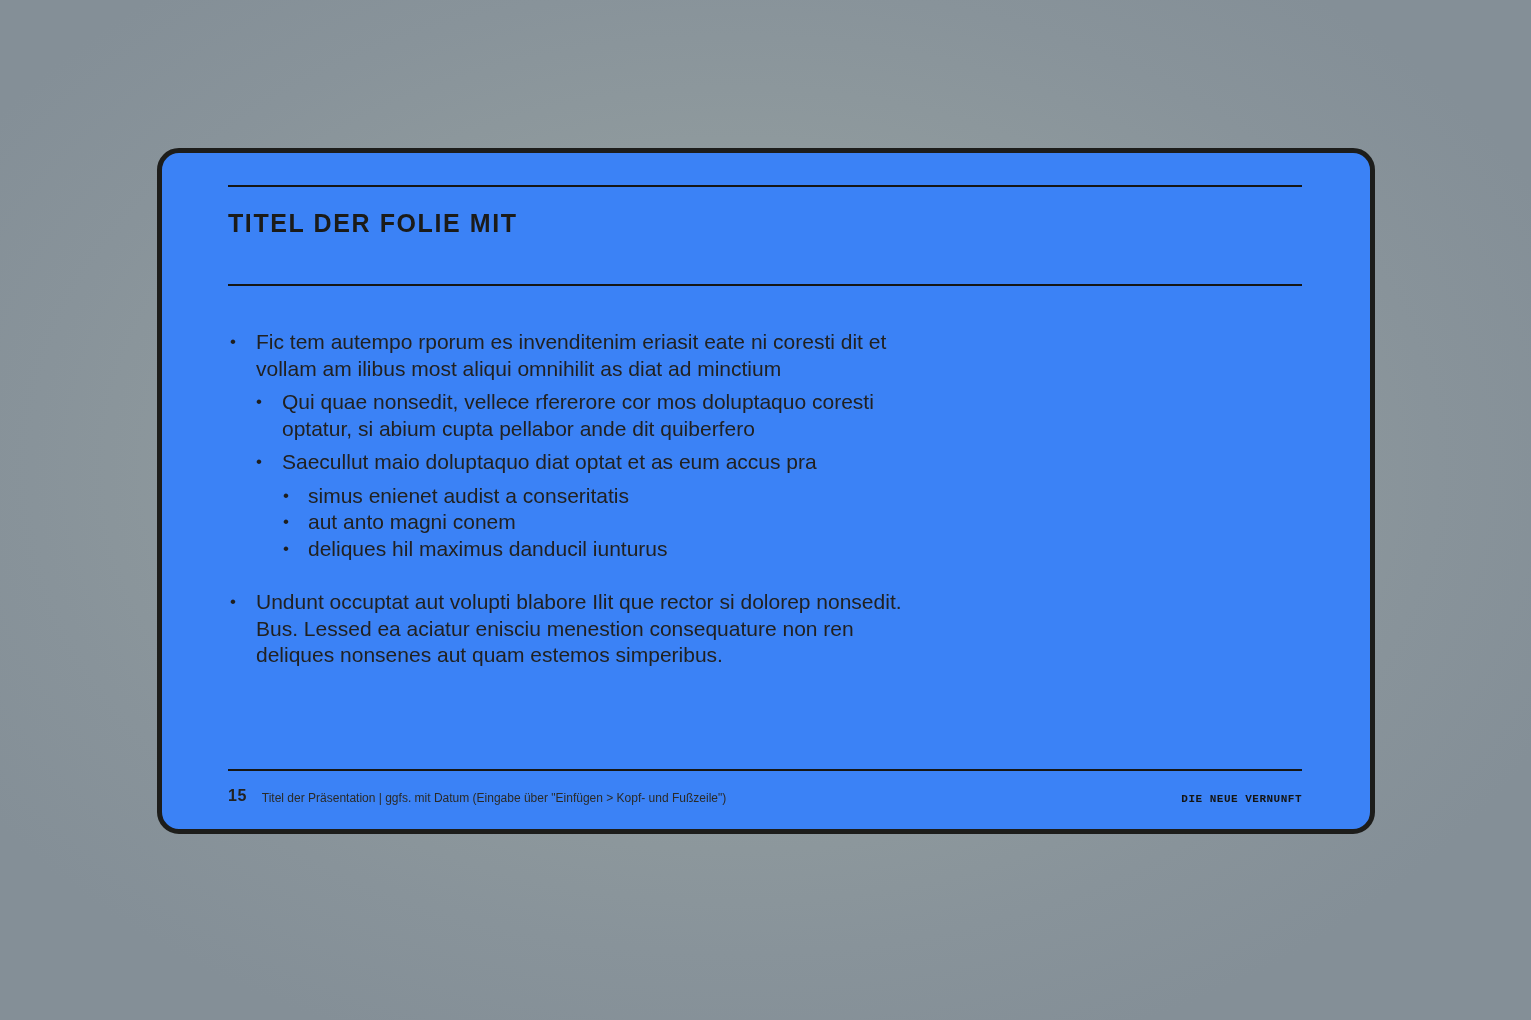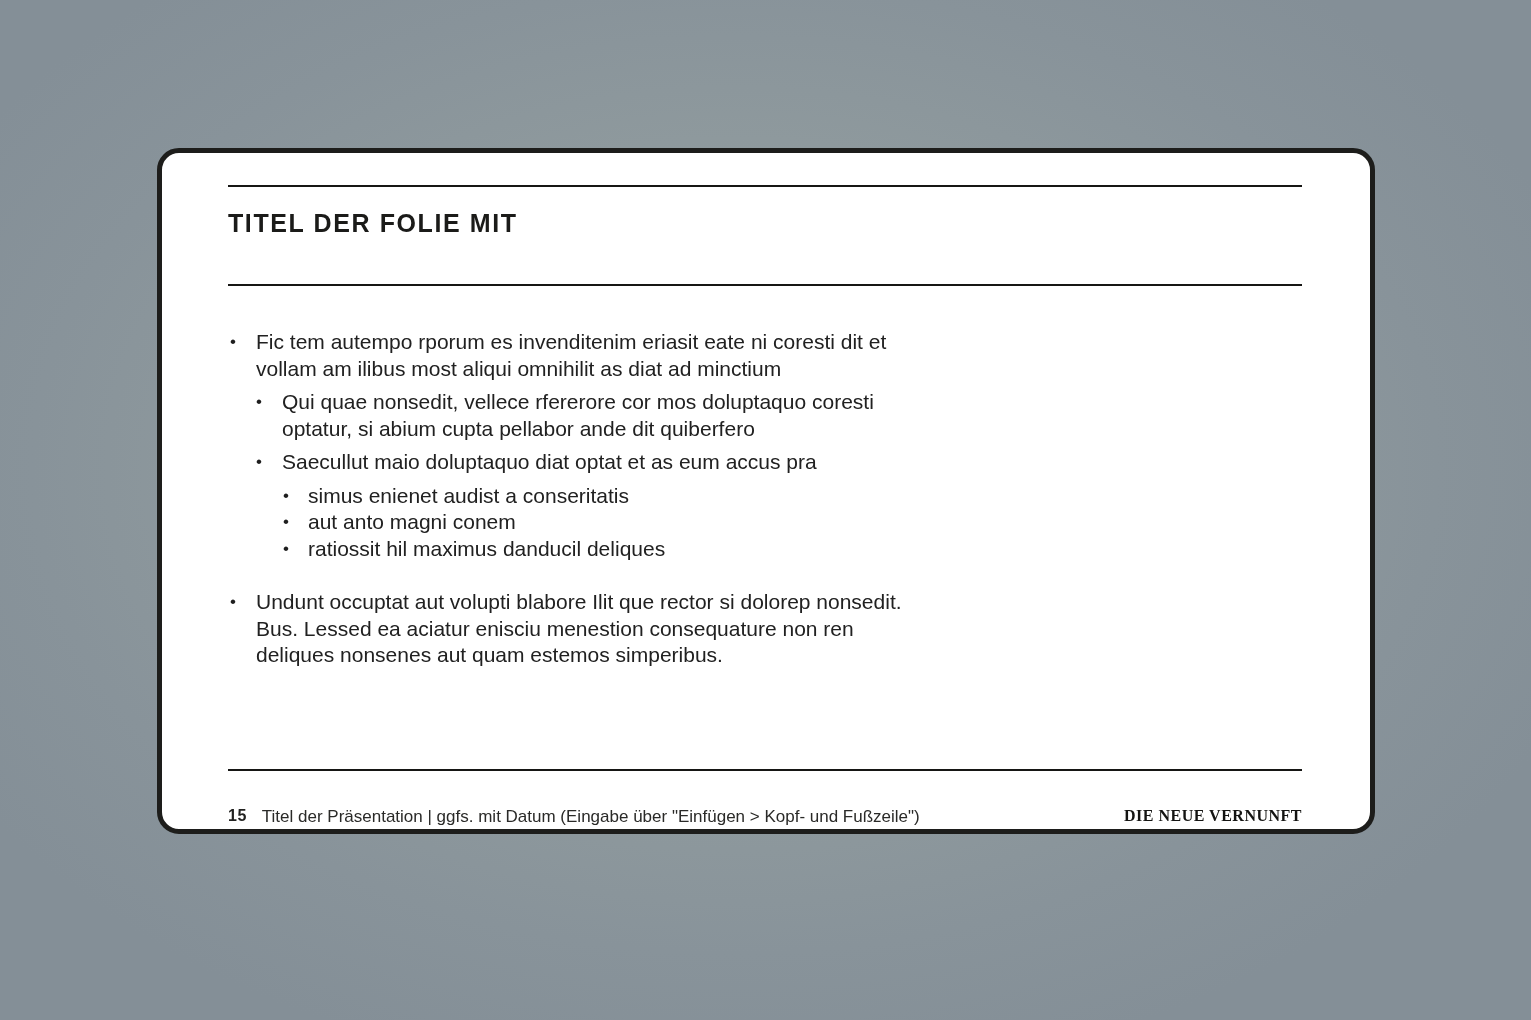--- a/index.html
+++ b/index.html
@@ -11,21 +11,21 @@
   body {
     background-color: #8b969b;
     background-image: radial-gradient(ellipse 900px 620px at 48% 46%,
       #99a4a5 0%, #909b9e 45%, #88939a 78%, #848f97 100%);
     position: relative;
   }
   .slide-card {
     position: absolute;
     left: 157px; top: 148px;
     width: 1218px; height: 686px;
-    background: #ffffff;
+    background: #3b82f6;
     border: 5px solid #1d1d1b;
     border-radius: 22px;
   }
   .rule {
     position: absolute;
     left: 66px;
     width: 1074px;
     height: 2px;
     background: #161614;
   }
@@ -71,38 +71,37 @@
   .l3 .marker { width: 25px; }
   .item .item-text {
     white-space: pre-line;
     flex: 1 1 auto;
   }
   .footer {
     position: absolute;
     left: 66px; top: 634px;
     width: 1074px;
     display: flex;
-    align-items: flex-start;
+    align-items: flex-end;
     color: #222220;
-    margin-top: 20px;
   }
   .footer .page-num {
     font-size: 16px;
     font-weight: 700;
     letter-spacing: 0.5px;
   }
   .footer .footer-info {
-    font-size: 17px;
+    font-size: 12px;
     margin-left: 15px;
     color: #2a2a28;
   }
   .footer .brand {
     margin-left: auto;
-    font-family: Liberation Serif, serif;
-    font-size: 16px;
+    font-family: Liberation Mono, monospace;
+    font-size: 11px;
     font-weight: 700;
     letter-spacing: 0.5px;
     color: #141412;
     white-space: nowrap;
   }
 </style>
 </head>
 <body>
 
 <div class="slide-card">
@@ -139,21 +138,21 @@
       <span class="item-text">simus enienet audist a conseritatis</span>
     </div>
 
     <div class="item l3 tight">
       <span class="marker">•</span>
       <span class="item-text">aut anto magni conem</span>
     </div>
 
     <div class="item l3 tight">
       <span class="marker">•</span>
-      <span class="item-text">ratiossit hil maximus danducil deliques</span>
+      <span class="item-text">deliques hil maximus danducil iunturus</span>
     </div>
 
     <div class="item l1 para-gap">
       <span class="marker">•</span>
       <span class="item-text">Undunt occuptat aut volupti blabore Ilit que rector si dolorep nonsedit.
 Bus. Lessed ea aciatur enisciu menestion consequature non ren
 deliques nonsenes aut quam estemos simperibus.</span>
     </div>
 
   </div>

